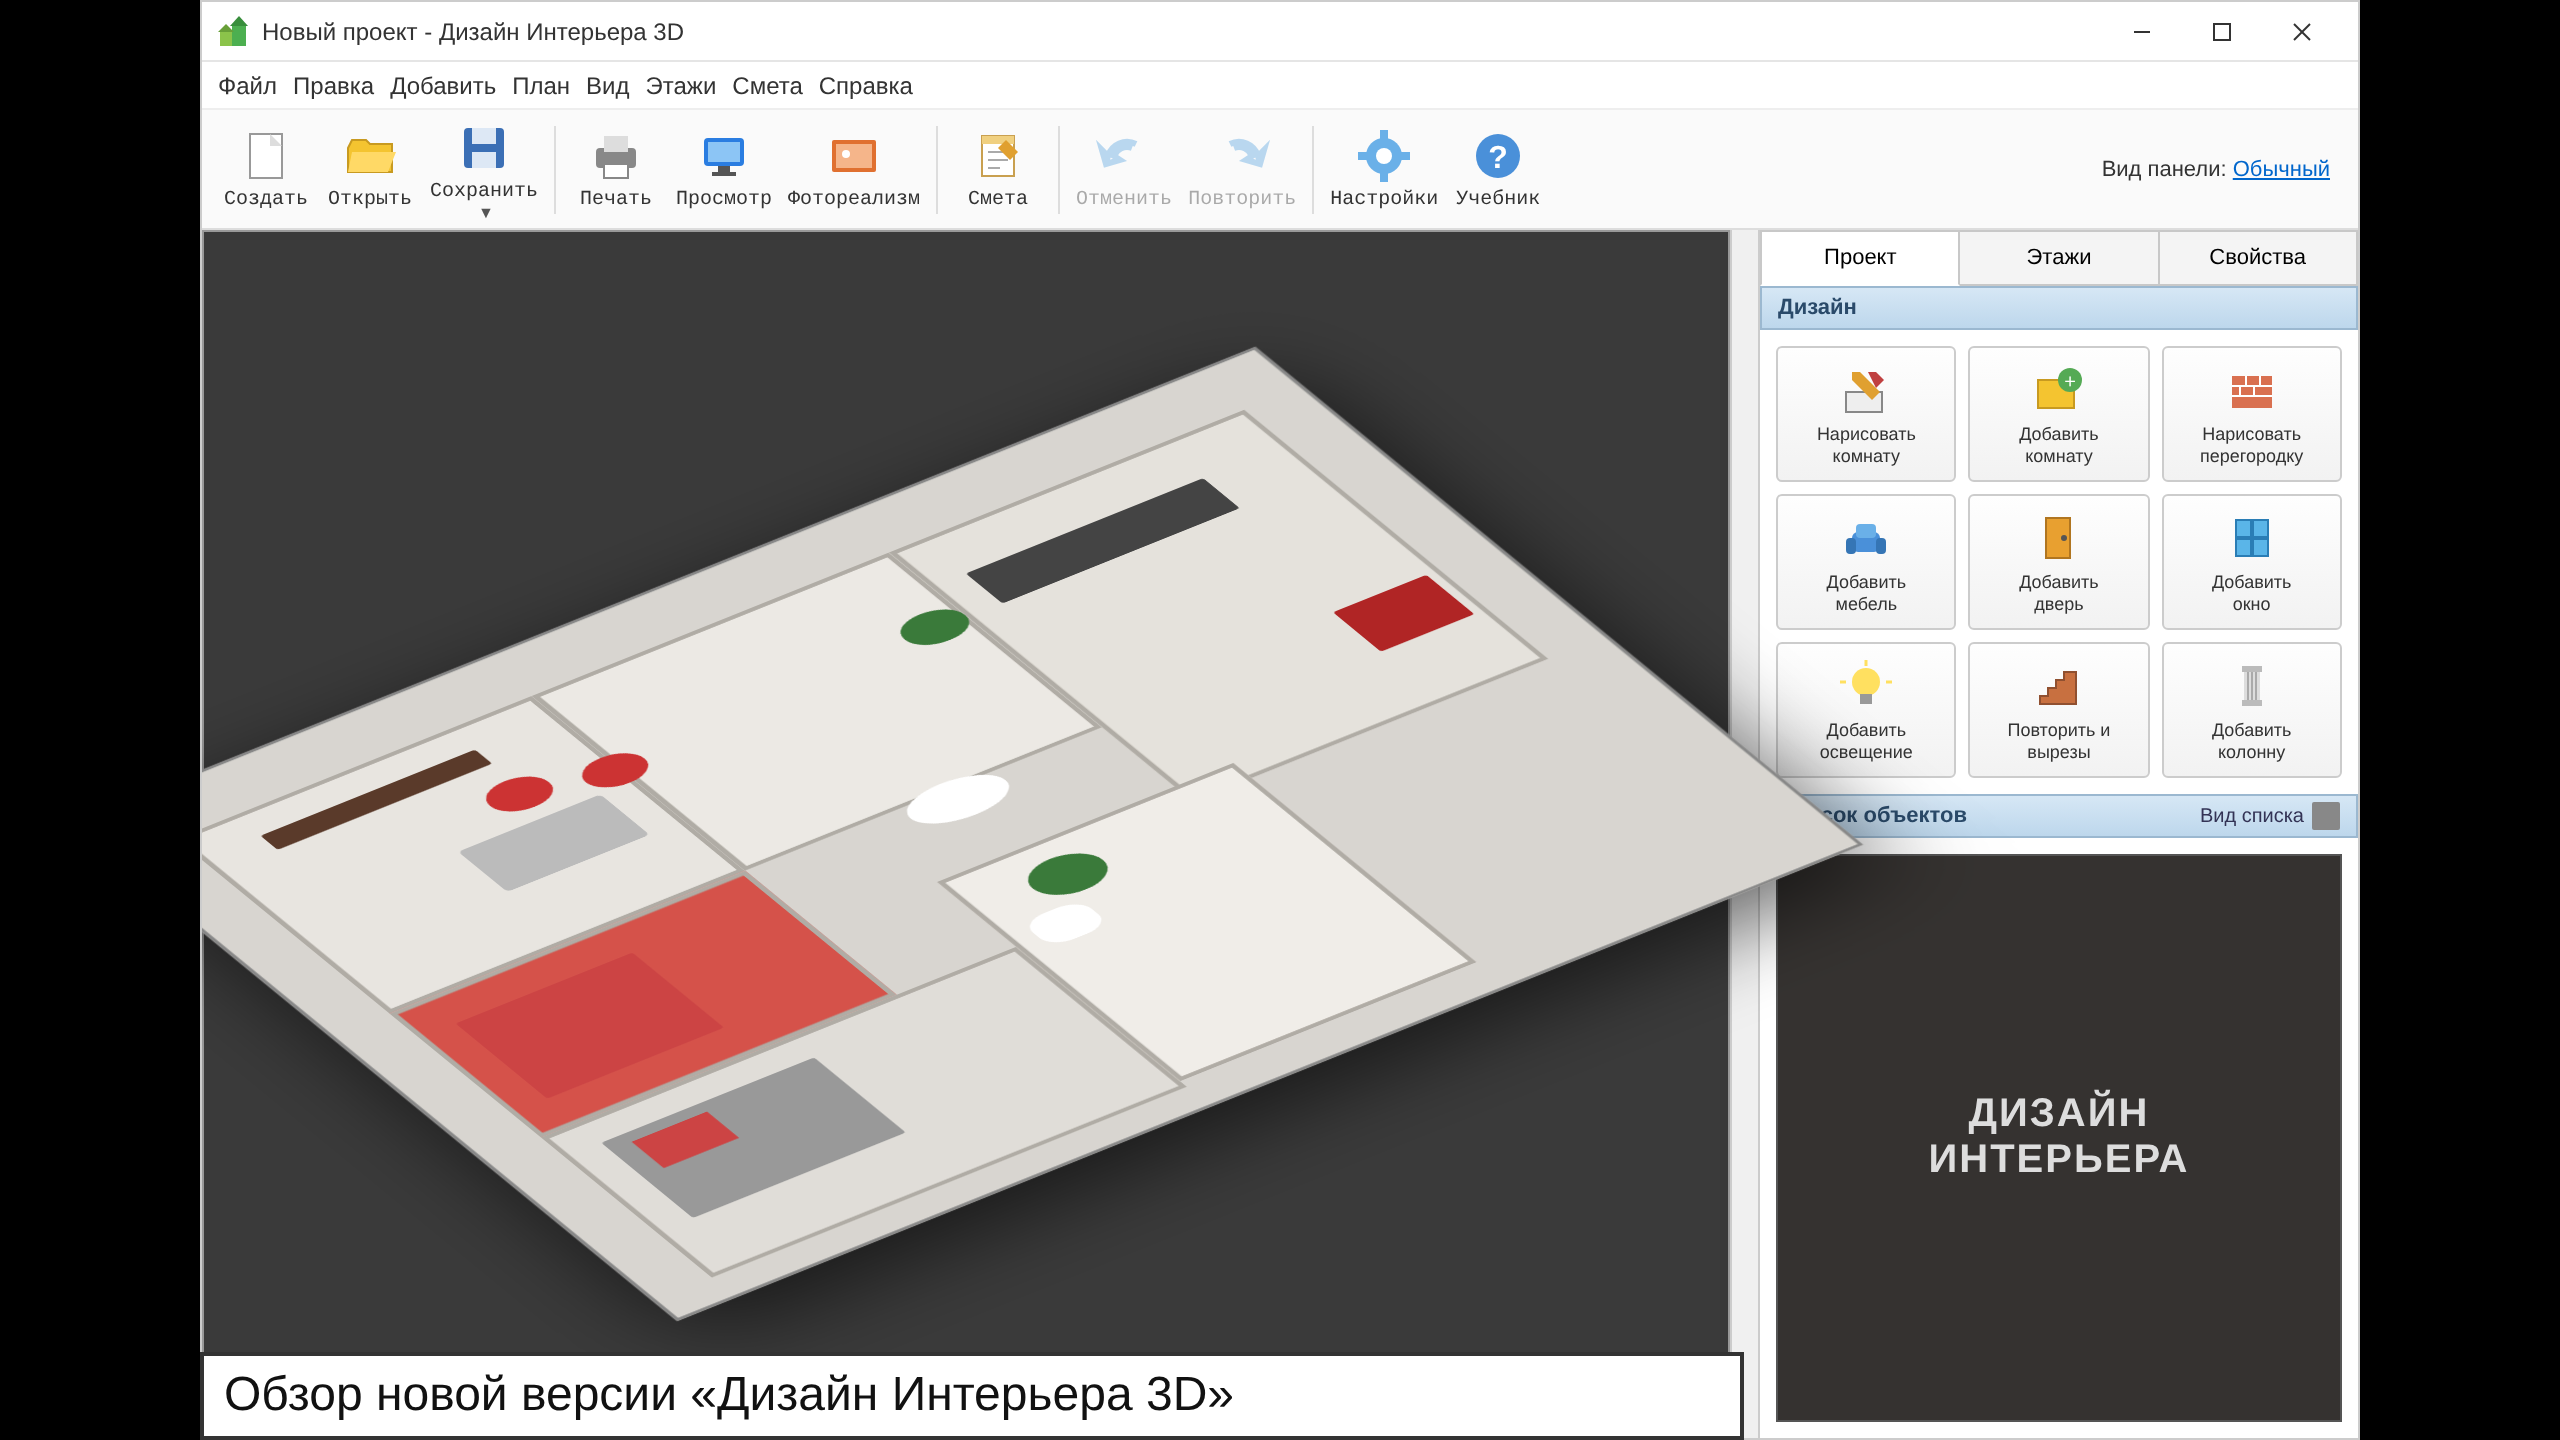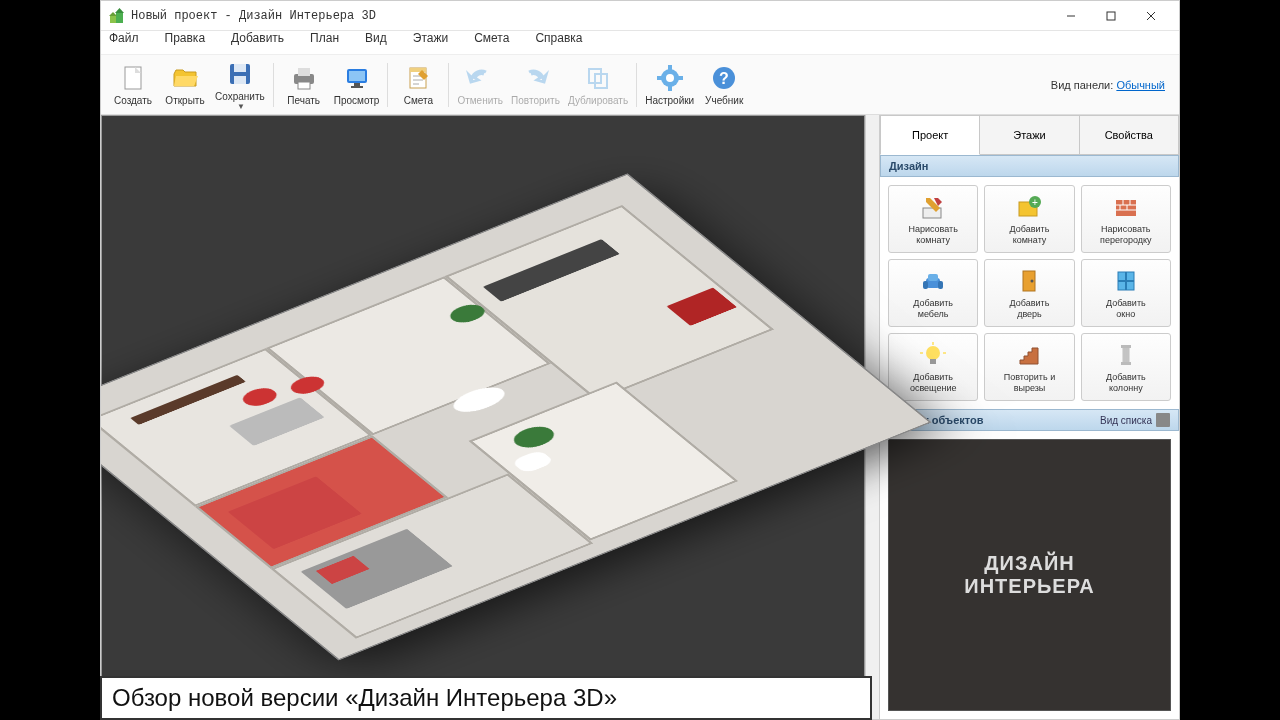--- a/index.html
+++ b/index.html
@@ -2,30 +2,30 @@
 <html><head>
 <meta charset="utf-8">
 <style>
 * { box-sizing: border-box; margin: 0; padding: 0; font-family: 'Segoe UI', Tahoma, sans-serif; }
 body { background: #000; width: 1280px; height: 720px; overflow: hidden; position: relative; }
 .letterbox-left, .letterbox-right { position: absolute; top: 0; width: 100px; height: 720px; background: #000; }
 .letterbox-left { left: 0; } .letterbox-right { right: 0; }
 .app-window { position: absolute; left: 100px; top: 0; width: 1080px; height: 720px; background: #fff; display: flex; flex-direction: column; border: 1px solid #ccc; }
 .titlebar { height: 30px; display: flex; align-items: center; padding: 0 8px; background: #fff; border-bottom: 1px solid #e5e5e5; font-size: 12px; color: #333; }
 .titlebar .app-icon { width: 16px; height: 16px; margin-right: 6px; }
-.titlebar .title { flex: 1; font-family: Liberation Mono, monospace; }
+.titlebar .title { flex: 1; }
 .win-controls { display: flex; gap: 0; }
 .win-btn { width: 40px; height: 28px; display: flex; align-items: center; justify-content: center; font-size: 12px; cursor: pointer; }
-.menubar { height: 24px; display: flex; padding: 0 8px; gap: 26px; font-size: 12px; color: #333; background: #fff; border-bottom: 1px solid #eee; }
+.menubar { height: 24px; display: flex; align-items: center; padding: 0 8px; gap: 8px; font-size: 12px; color: #333; background: #fff; border-bottom: 1px solid #eee; }
 .menubar span { cursor: pointer; }
 .toolbar { height: 60px; display: flex; align-items: center; padding: 2px 6px; background: #fafafa; border-bottom: 1px solid #ddd; font-size: 10px; color: #333; }
 .tool-btn { display: flex; flex-direction: column; align-items: center; justify-content: center; min-width: 52px; height: 56px; padding: 2px 4px; cursor: pointer; border-radius: 2px; }
 .tool-btn.disabled { opacity: 0.4; cursor: default; }
 .tool-btn .icon { width: 30px; height: 30px; display: flex; align-items: center; justify-content: center; }
-.tool-btn .label { font-size: 10px; margin-top: 2px; }
+.tool-btn .label { font-size: 10px; margin-top: 2px; font-family: Liberation Mono, monospace; }
 .tool-sep { width: 1px; height: 44px; background: #ddd; margin: 0 4px; }
 .dropdown-arrow { font-size: 8px; color: #555; margin-left: 2px; }
 .panel-mode { margin-left: auto; font-size: 11px; color: #333; padding-right: 8px; }
 .panel-mode a { color: #0066cc; text-decoration: underline; cursor: pointer; margin-top: 10px; }
 .workspace { flex: 1; display: flex; overflow: hidden; }
 .viewport { flex: 1; background: #3a3a3a; position: relative; display: flex; align-items: center; justify-content: center; border: 1px solid #999; }
 .floorplan { width: 95%; height: 88%; position: relative; transform: rotateX(55deg) rotateZ(-35deg); transform-style: preserve-3d; }
 .floor { position: absolute; inset: 0; background: #d8d5d0; border: 2px solid #888; box-shadow: 0 20px 60px rgba(0,0,0,0.6); }
 .room { position: absolute; border: 3px solid #b0aca5; }
 .room1 { left: 5%; top: 8%; width: 30%; height: 35%; background: #e8e5e0; }
@@ -43,21 +43,21 @@
 .chair2 { left: 32%; top: 20%; width: 5%; height: 5%; background: #c33; border-radius: 50%; }
 .plant { left: 50%; top: 58%; width: 6%; height: 6%; background: #3a7a3a; border-radius: 50%; }
 .plant2 { left: 60%; top: 18%; width: 5%; height: 5%; background: #3a7a3a; border-radius: 50%; }
 .table { left: 48%; top: 42%; width: 8%; height: 6%; background: #fff; border-radius: 50%; }
 .washer { left: 86%; top: 40%; width: 8%; height: 8%; background: #b02525; }
 .counter { left: 68%; top: 15%; width: 20%; height: 6%; background: #444; }
 .toilet { left: 47%; top: 65%; width: 5%; height: 5%; background: #fff; border-radius: 40%; }
 .shelf { left: 10%; top: 12%; width: 18%; height: 3%; background: #5a3a2a; }
 .vscroll { width: 14px; background: #f0f0f0; border-left: 1px solid #ccc; }
 .side-panel { width: 300px; background: #fff; display: flex; flex-direction: column; border-left: 1px solid #ccc; }
-.tabs { display: flex; height: 40px; }
+.tabs { display: flex; height: 28px; }
 .tab { flex: 1; display: flex; align-items: center; justify-content: center; font-size: 11px; border: 1px solid #c8c8c8; border-left: none; background: #f4f4f4; cursor: pointer; }
 .tab:first-child { border-left: 1px solid #c8c8c8; }
 .tab.active { background: #fff; border-bottom: 1px solid #fff; font-weight: 500; }
 .section-header { height: 22px; background: linear-gradient(#d6e7f5, #bdd7ec); border: 1px solid #9bb8d0; display: flex; align-items: center; padding: 0 8px; font-size: 11px; font-weight: bold; color: #2a4a6a; }
 .design-grid { display: grid; grid-template-columns: repeat(3, 1fr); gap: 6px; padding: 8px; }
 .design-btn { height: 68px; background: linear-gradient(#fefefe, #f2f2f2); border: 1px solid #ccc; border-radius: 3px; display: flex; flex-direction: column; align-items: center; justify-content: center; cursor: pointer; font-size: 9px; text-align: center; color: #333; line-height: 1.2; padding: 2px; }
 .design-btn .icon { width: 28px; height: 28px; display: flex; align-items: center; justify-content: center; margin-bottom: 3px; }
 .object-list-hdr { height: 22px; background: linear-gradient(#d6e7f5, #bdd7ec); border: 1px solid #9bb8d0; display: flex; align-items: center; padding: 0 8px; font-size: 11px; font-weight: bold; color: #2a4a6a; }
 .object-list-hdr .view-link { margin-left: auto; font-size: 10px; color: #335; cursor: pointer; font-weight: normal; }
 .object-list-hdr .list-icon { width: 14px; height: 14px; margin-left: 4px; background: #888; border-radius: 1px; }
@@ -163,20 +163,30 @@
       <span class="icon">
           <svg width="28" height="28">
             <rect x="4" y="5" width="20" height="14" fill="#2a7de1" rx="2"></rect>
             <rect x="6" y="7" width="16" height="10" fill="#8cc5f5"></rect>
             <rect x="11" y="19" width="6" height="3" fill="#555"></rect>
             <rect x="8" y="22" width="12" height="2" fill="#555"></rect>
           </svg>
         </span>
       <span class="label">Просмотр</span>
     </div>
+    <div class="tool-btn">
+      <span class="icon">
+          <svg width="28" height="28">
+            <rect x="3" y="6" width="22" height="16" fill="#e07030" rx="1"></rect>
+            <rect x="5" y="8" width="18" height="12" fill="#f5b58a"></rect>
+            <circle cx="10" cy="13" r="2" fill="#fff"></circle>
+          </svg>
+        </span>
+      <span class="label">Фотореализм</span>
+    </div>
     <div class="tool-sep"></div>
     <div class="tool-btn">
       <span class="icon">
           <svg width="28" height="28">
             <rect x="6" y="4" width="16" height="20" fill="#fff" stroke="#c9a050"></rect>
             <rect x="6" y="4" width="16" height="4" fill="#f0d080"></rect>
             <line x1="9" y1="12" x2="19" y2="12" stroke="#aaa"></line>
             <line x1="9" y1="16" x2="19" y2="16" stroke="#aaa"></line>
             <line x1="9" y1="20" x2="15" y2="20" stroke="#aaa"></line>
             <path d="M18 6 L24 12 L20 16 L14 10 Z" fill="#e0a030"></path>
@@ -193,29 +203,20 @@
         </span>
       <span class="label">Отменить</span>
     </div>
     <div class="tool-btn disabled">
       <span class="icon">
           <svg width="28" height="28">
             <path d="M8 8 A10 10 0 0 1 22 14 L25 11 L23 18 L16 16 L19 14 A7 7 0 0 0 10 10" fill="none" stroke="#5aa5e0" stroke-width="3"></path>
           </svg>
         </span>
       <span class="label">Повторить</span>
-    </div>
-    <div class="tool-btn disabled">
-      <span class="icon">
-          <svg width="28" height="28">
-            <rect x="5" y="5" width="12" height="14" fill="none" stroke="#5aa5e0" stroke-width="2"></rect>
-            <rect x="11" y="10" width="12" height="14" fill="none" stroke="#5aa5e0" stroke-width="2"></rect>
-          </svg>
-        </span>
-      <span class="label">Дублировать</span>
     </div>
     <div class="tool-sep"></div>
     <div class="tool-btn">
       <span class="icon">
           <svg width="28" height="28">
             <circle cx="14" cy="14" r="9" fill="#6ab0e8"></circle>
             <circle cx="14" cy="14" r="4" fill="#fff"></circle>
             <g fill="#6ab0e8">
               <rect x="12" y="1" width="4" height="5"></rect>
               <rect x="12" y="22" width="4" height="5"></rect>

